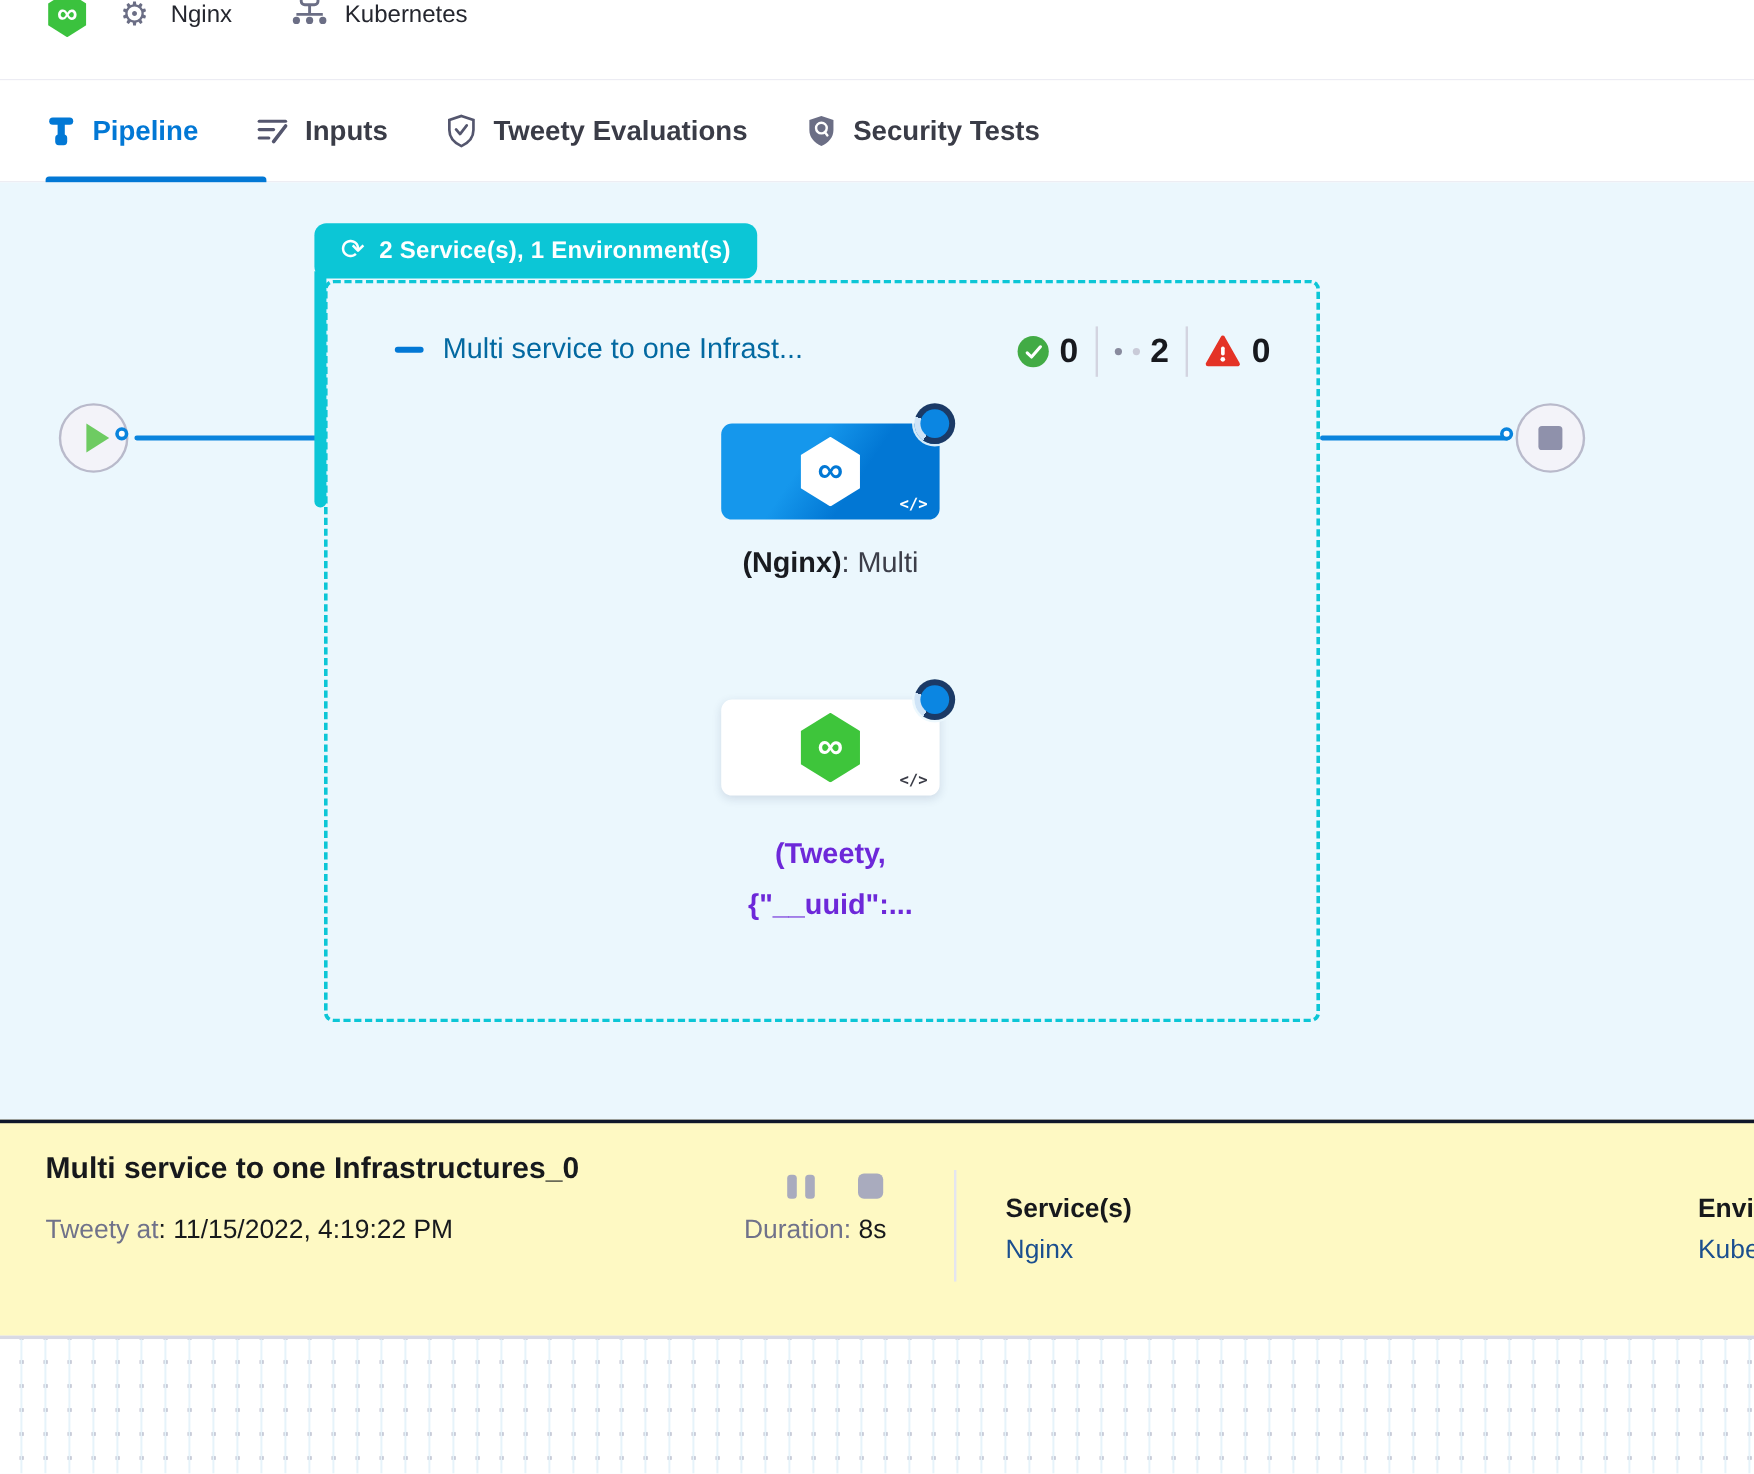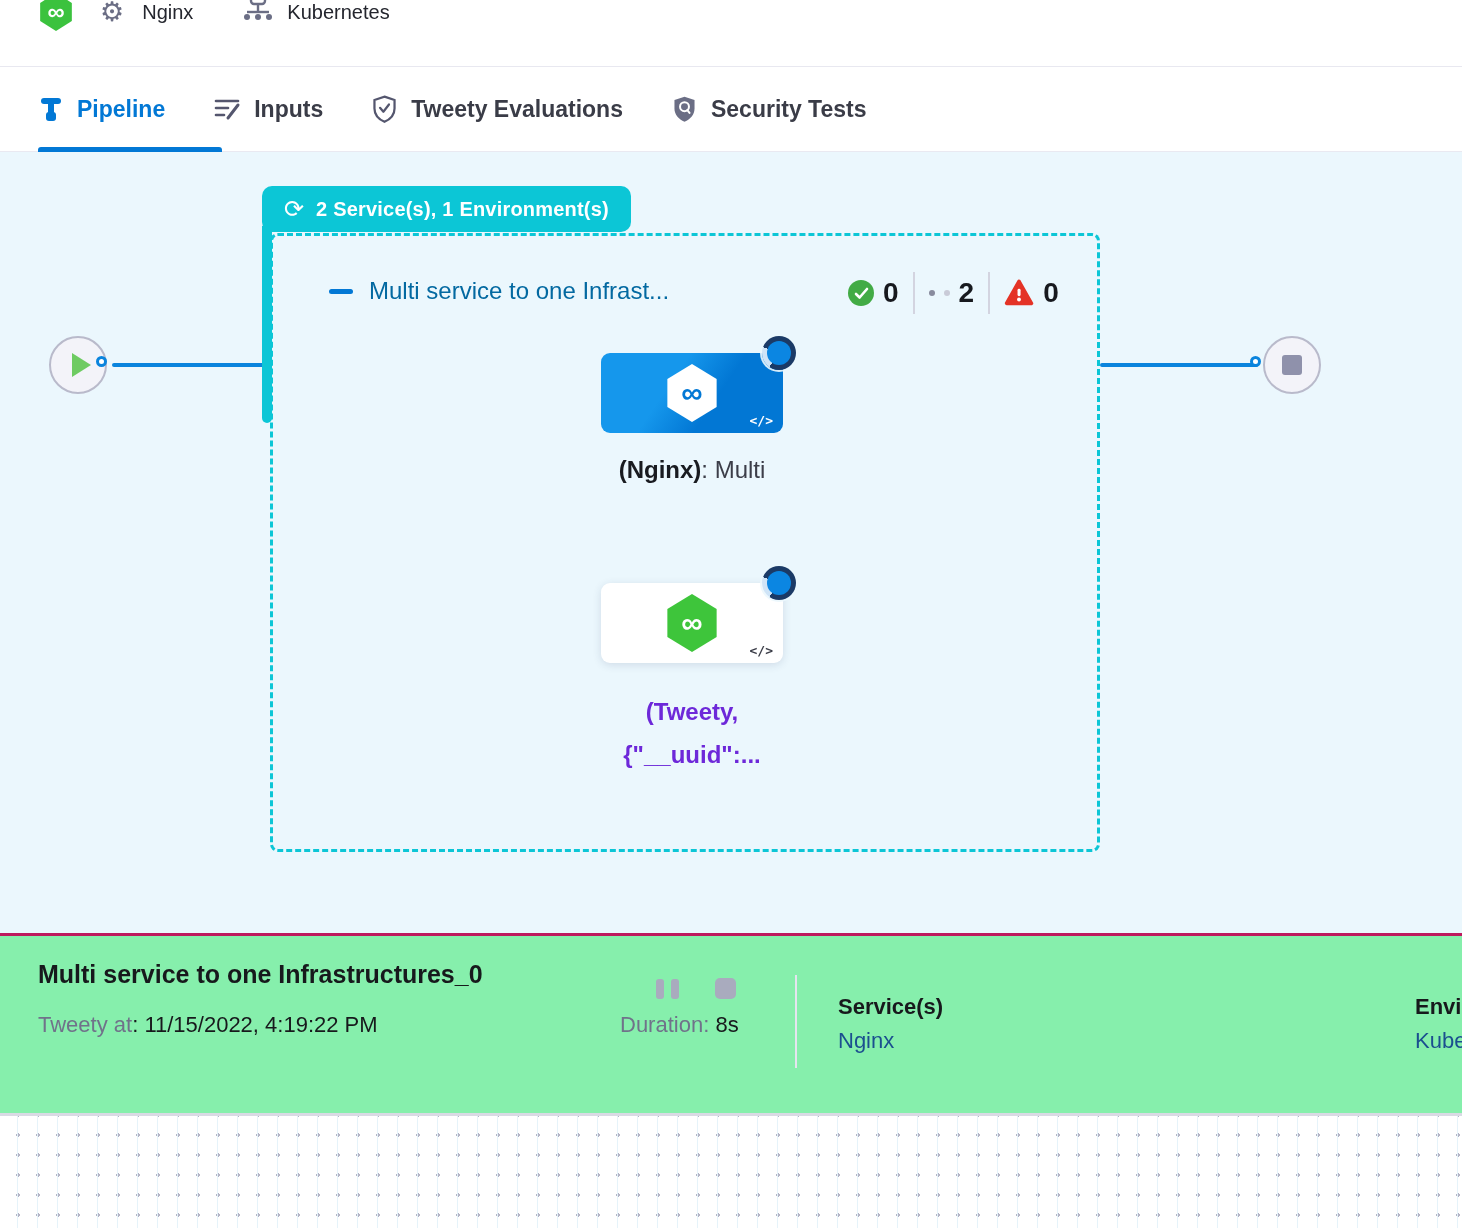--- a/index.html
+++ b/index.html
@@ -98,22 +98,22 @@
     line-height:43px; color:#3c3e49; }
   .label1 { left:289px; top:212px; }
   .label2 { left:289px; top:442px; font-weight:700; color:#6d28d9;margin-top:12px; }
   .card-label b { color:#191b20; font-weight:700; }
 
   .badge-check { width:26px; height:26px; border-radius:50%; background:#42ab45;
     display:flex; align-items:center; justify-content:center; }
   .warn-wrap { width:30px; height:28px; }
 
   
-  .footer { position:absolute; top:933px; left:0; width:100%; height:180px; background:#86efac;
-    border-top:3px solid #be185d;text-align:right; }
+  .footer { position:absolute; top:933px; left:0; width:100%; height:180px; background:#fef9c3;
+    border-top:3px solid #0f172a;text-align:right; }
   .run-title { position:absolute; left:38px; top:24px; font-size:25px; font-weight:700; color:#17191c; }
   .started { position:absolute; left:38px; top:76px; font-size:22px; color:#17191c; }
   .muted { color:#70728a; }
   .ctl-btns { position:absolute; left:656px; top:42px; display:flex; gap:36px; align-items:center; }
   .pause-ic { display:flex; gap:7px; cursor:pointer; }
   .pause-ic i { width:8px; height:20px; background:#a9abbe; border-radius:3px; display:block; }
   .stop-ic { width:21px; height:21px; background:#a9abbe; border-radius:5px; cursor:pointer; }
   .duration { position:absolute; left:620px; top:76px; font-size:22px; color:#17191c; }
   .v-div { position:absolute; left:795px; top:39px; width:2px; height:93px; background:#e4e5ef; }
   .svc-label { position:absolute; left:838px; top:58px; font-size:22px; font-weight:600; color:#17191c; }

